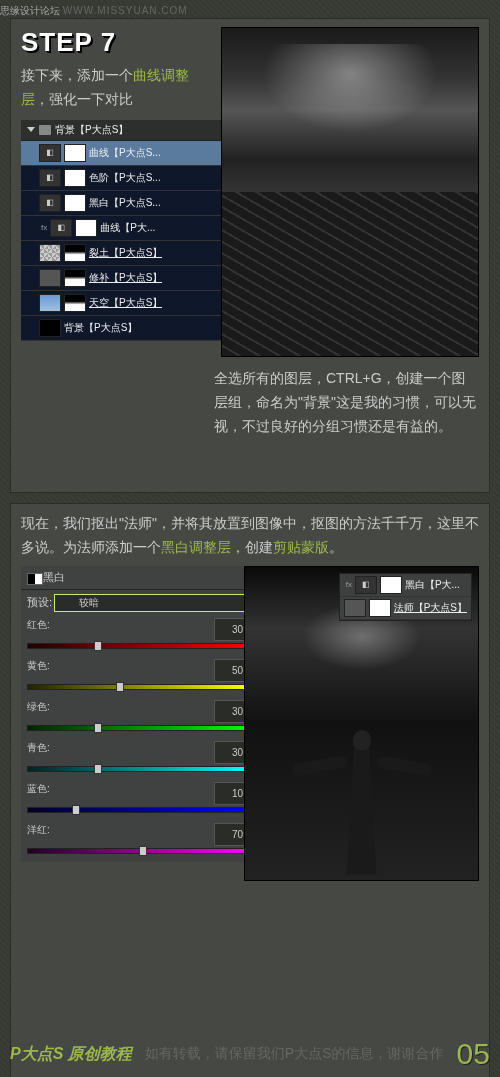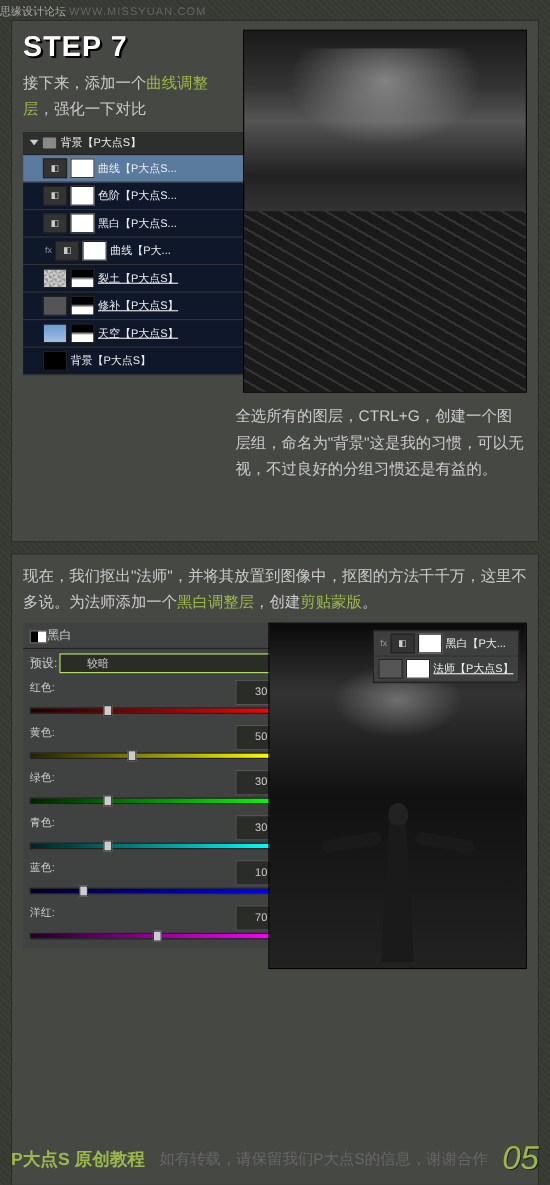--- a/index.html
+++ b/index.html
@@ -62,23 +62,23 @@
 .slider-track{height:10px;position:relative;margin-bottom:2px}
 .slider-grad{height:6px;border:1px solid #222}
 .grad-red{background:linear-gradient(90deg,#200,#f00)}
 .grad-yellow{background:linear-gradient(90deg,#220,#ff0)}
 .grad-green{background:linear-gradient(90deg,#020,#0f0)}
 .grad-cyan{background:linear-gradient(90deg,#022,#0ff)}
 .grad-blue{background:linear-gradient(90deg,#002,#00f)}
 .grad-magenta{background:linear-gradient(90deg,#202,#f0f)}
 .slider-thumb{position:absolute;top:-2px;width:8px;height:10px;background:#ccc;border:1px solid #333}
 .footer{position:absolute;bottom:6px;left:10px;right:10px;display:flex;align-items:center;justify-content:space-between}
-.footer-title{font-size:16px;font-weight:bold;color:#9db84a;}
+.footer-title{font-size:16px;font-weight:bold;color:#9db84a;font-style:italic}
 .footer-note{font-size:14px;color:#666}
-.page-num{font-family:Impact,Arial;font-size:30px;color:#9db84a;font-style:italic;text-shadow:1px 1px 0 #222}
+.page-num{font-family:Impact,Arial;font-size:30px;color:#9db84a;text-shadow:1px 1px 0 #222}
 </style>
 </head>
 <body>
 
 <div class="header">
   <span class="site">思缘设计论坛</span>
   <span class="url">WWW.MISSYUAN.COM</span>
 </div>
 
 <div class="section step7 sec7">

